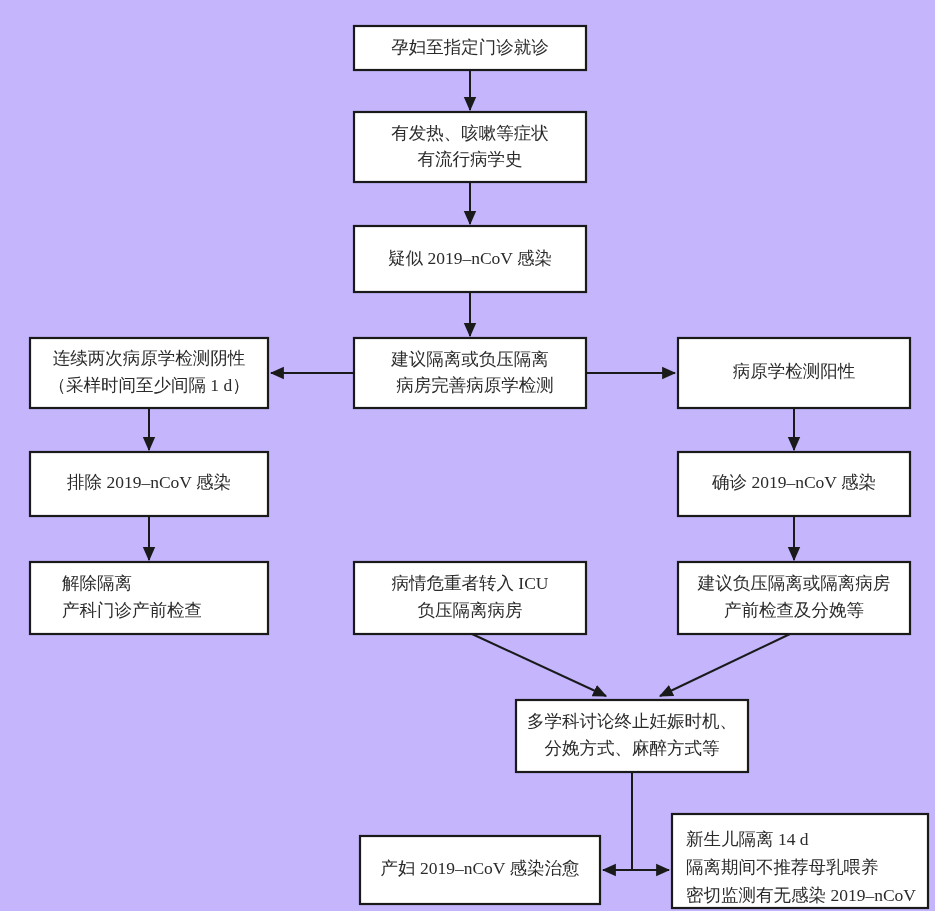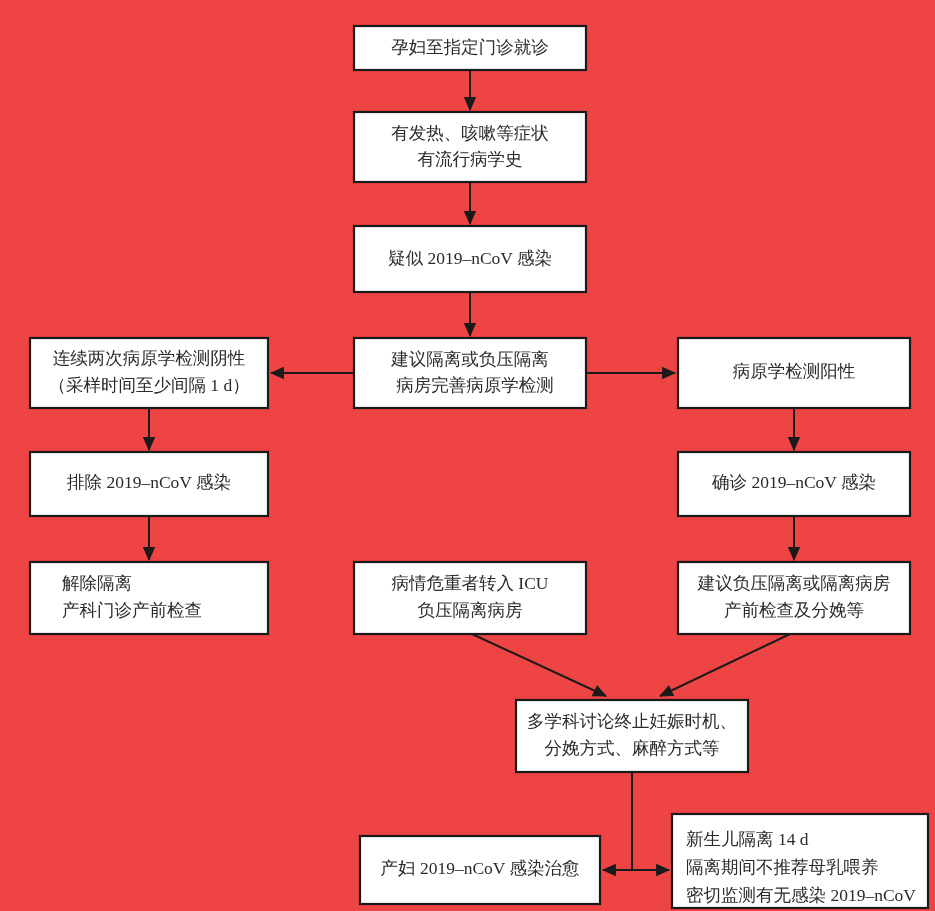--- a/index.html
+++ b/index.html
@@ -10,21 +10,21 @@
   body {
     width: 935px;
     height: 911px;
     font-family: "Liberation Serif", "DejaVu Serif", serif;
     overflow: hidden;
   }
   #flow-root {
     position: relative;
     width: 935px;
     height: 911px;
-    background: #ef4444;
+    background: #c4b5fd;
   }
   svg#flow-svg {
     position: absolute;
     left: 0;
     top: 0;
     width: 935px;
     height: 911px;
     display: block;
   }
   .nodebox {

